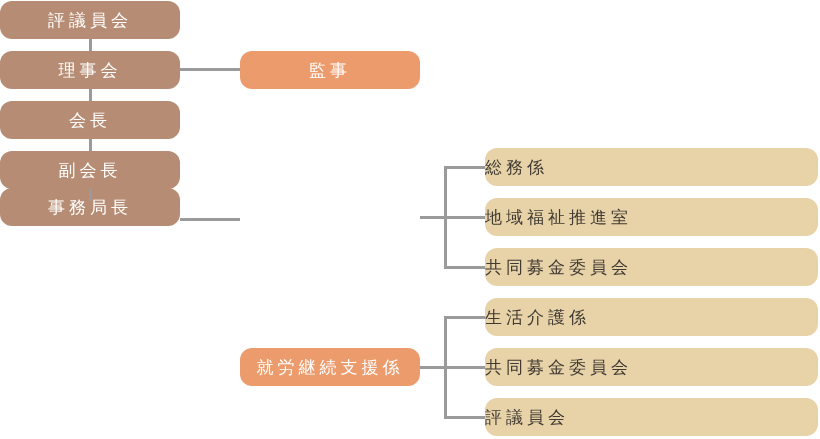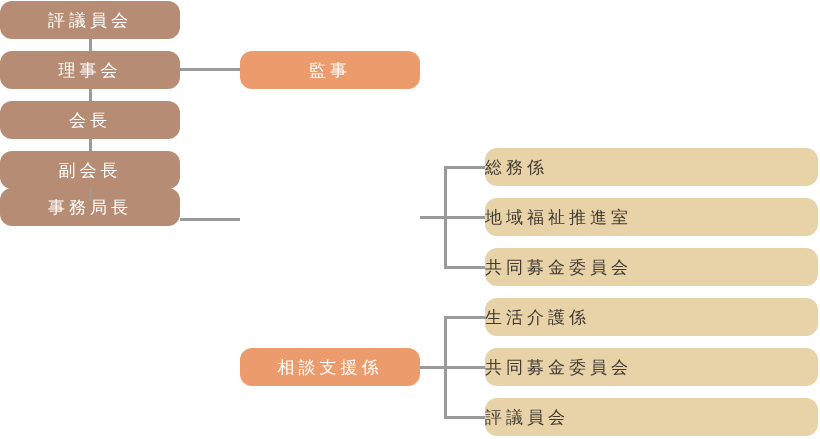--- a/index.html
+++ b/index.html
@@ -63,21 +63,21 @@
   <div class="node left-node" style="top:101px">会長</div>
   <div class="node left-node" style="top:151px">副会長</div>
   <div class="node left-node" style="top:188px">事務局長</div>
 
   <div class="line vline" style="left:89px; top:39px;  height:12px"></div>
   <div class="line vline" style="left:89px; top:89px;  height:12px"></div>
   <div class="line vline" style="left:89px; top:139px; height:12px"></div>
   <div class="line vline" style="left:89px; top:189px; height:12px"></div>
 
   <div class="node mid-node" style="top:51px">監事</div>
-  <div class="node mid-node" style="top:348px">相談支援係</div>
+  <div class="node mid-node" style="top:348px">就労継続支援係</div>
 
   <div class="line hline" style="left:180px; top:68px;  width:60px"></div>
   <div class="line hline" style="left:180px; top:218px; width:60px"></div>
 
   <div class="line hline" style="left:420px; top:216px; width:65px"></div>
   <div class="line vline" style="left:444px; top:166px; height:103px"></div>
   <div class="line hline" style="left:444px; top:166px; width:41px"></div>
   <div class="line hline" style="left:444px; top:266px; width:41px"></div>
 
   <div class="line hline" style="left:420px; top:366px; width:65px"></div>

